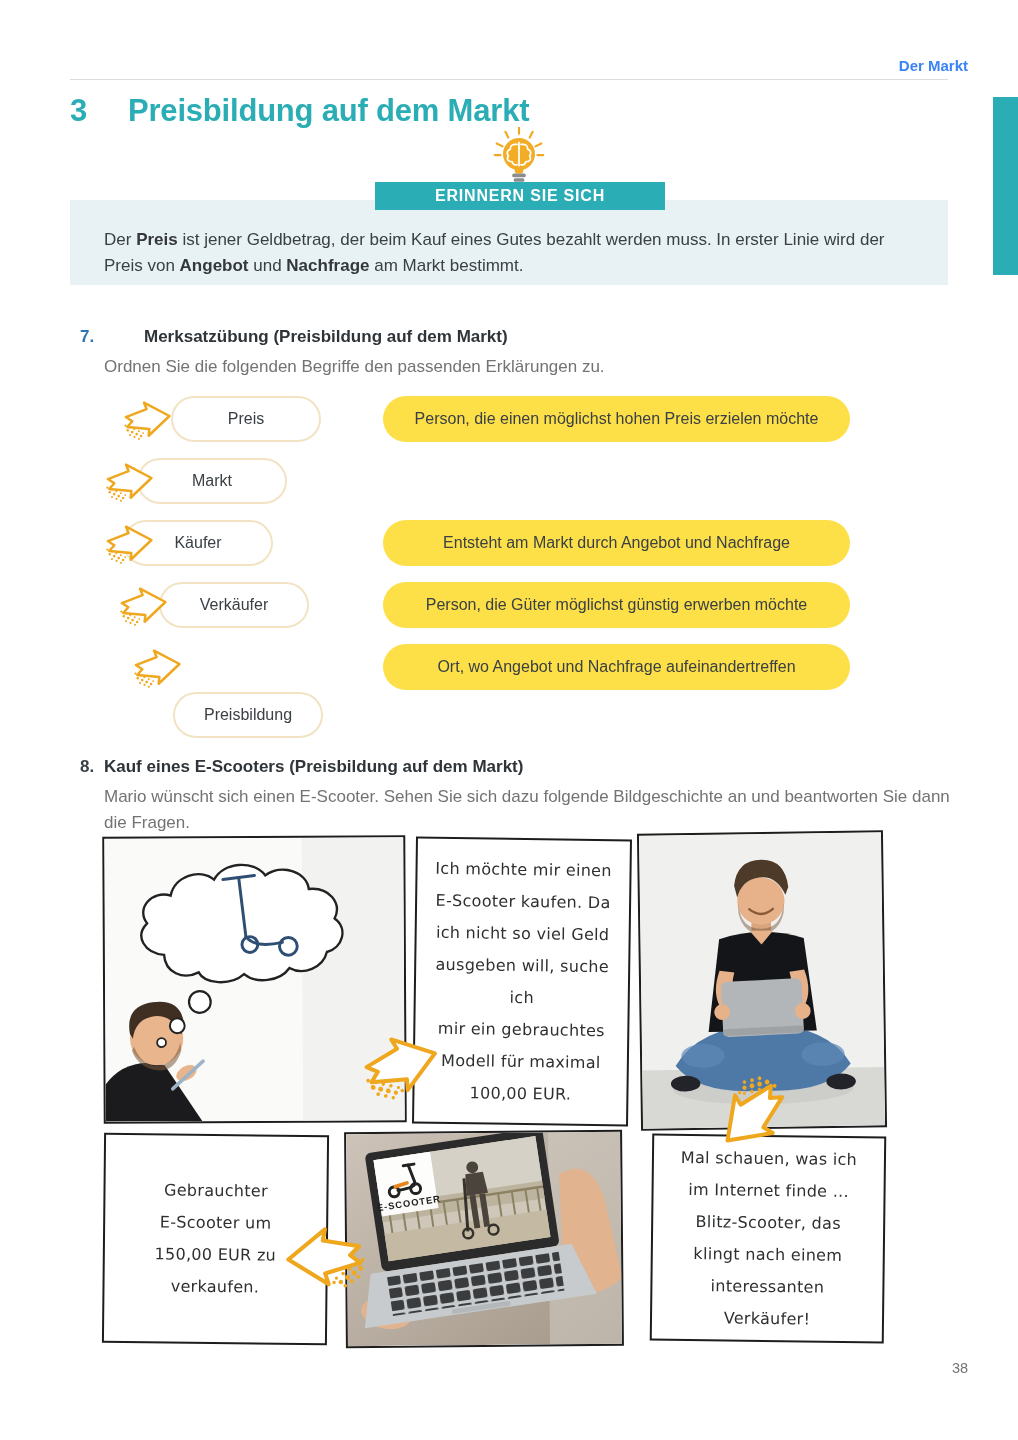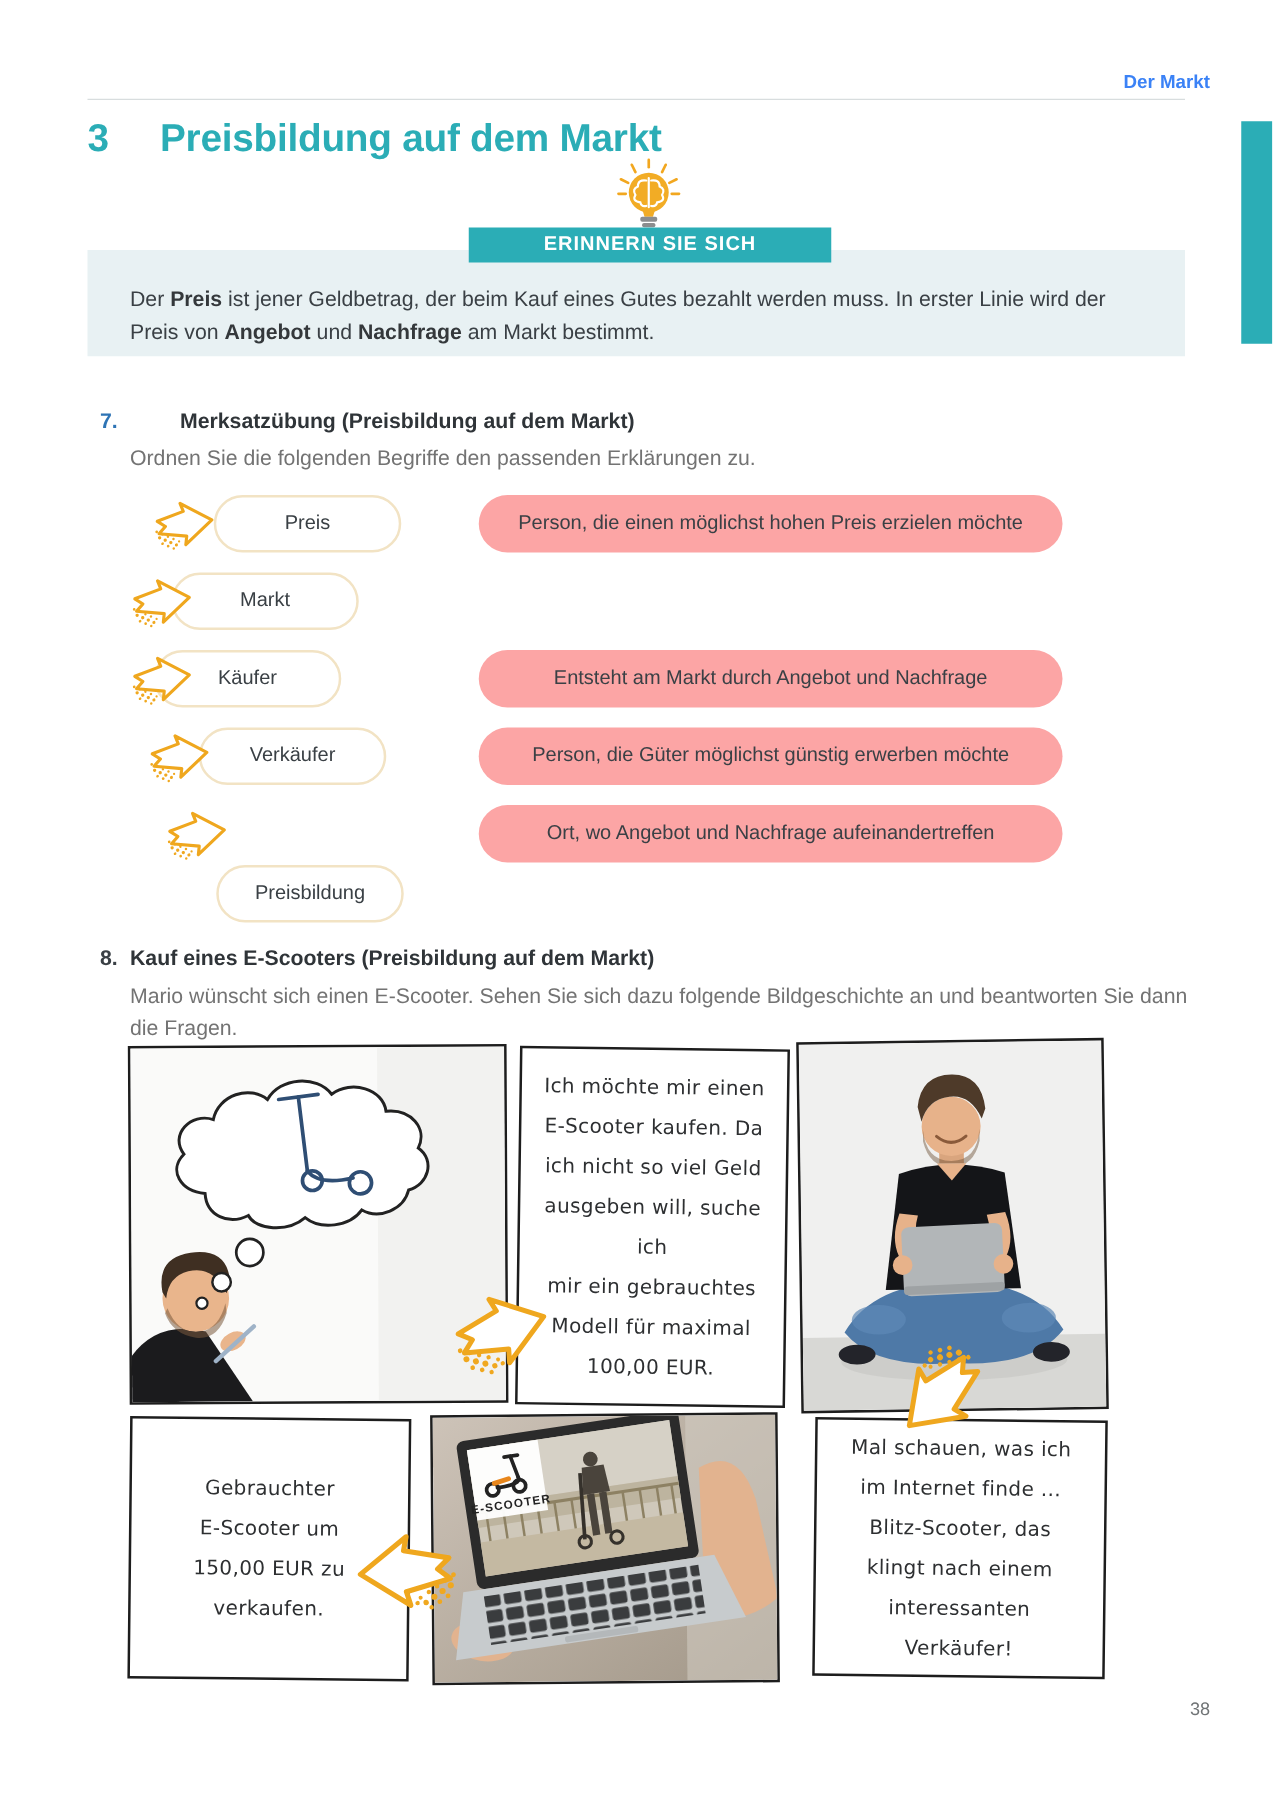--- a/index.html
+++ b/index.html
@@ -26,21 +26,21 @@
   .ex-num.blue { color:#2E74B5; }
   .ex-title { position:absolute; font-size:17px; font-weight:bold; color:#2F3438; }
   .ex-text { position:absolute; font-size:17px; color:#737373; line-height:1.55; }
   
   .match { position:absolute; left:103px; top:396px; width:747px; }
   .mrow { position:relative; height:46px; margin-bottom:16px; }
   .pill { position:absolute; top:0; height:46px; width:150px; background:#fff;
     border:2px solid #F2E3C4; border-radius:24px; display:flex; align-items:center; justify-content:center;
     font-size:16px; color:#3A4045; z-index:1; }
   .karrow { position:absolute; top:3px; width:54px; height:40px; z-index:2; transform:rotate(-8deg); }
-  .def { position:absolute; left:280px; top:0; width:467px; height:46px; background:#fca5a5; border-radius:23px;
+  .def { position:absolute; left:280px; top:0; width:467px; height:46px; background:#fde047; border-radius:23px;
     display:flex; align-items:center; justify-content:center; font-size:16px; color:#3A4045; text-align:center; }
   .r0 .pill{left:68px;} .r0 .karrow{left:18px;}
   .r1 .pill{left:34px;} .r1 .karrow{left:0px;}
   .r2 .pill{left:56px;} .r2 .karrow{left:14px;}
   .r3 .pill{left:20px;} .r3 .karrow{left:0px;}
   .r4 .pill{left:70px;margin-top:48px;} .r4 .karrow{left:28px;}
   
   .comic { position:absolute; left:103px; top:832px; width:782px; height:516px; }
   .panel { position:absolute; background:#fff; border:2.5px solid #1d1d1d; overflow:hidden; }
   .p1 { left:0; top:4px; width:303px; height:287px; transform:rotate(-0.3deg); }

